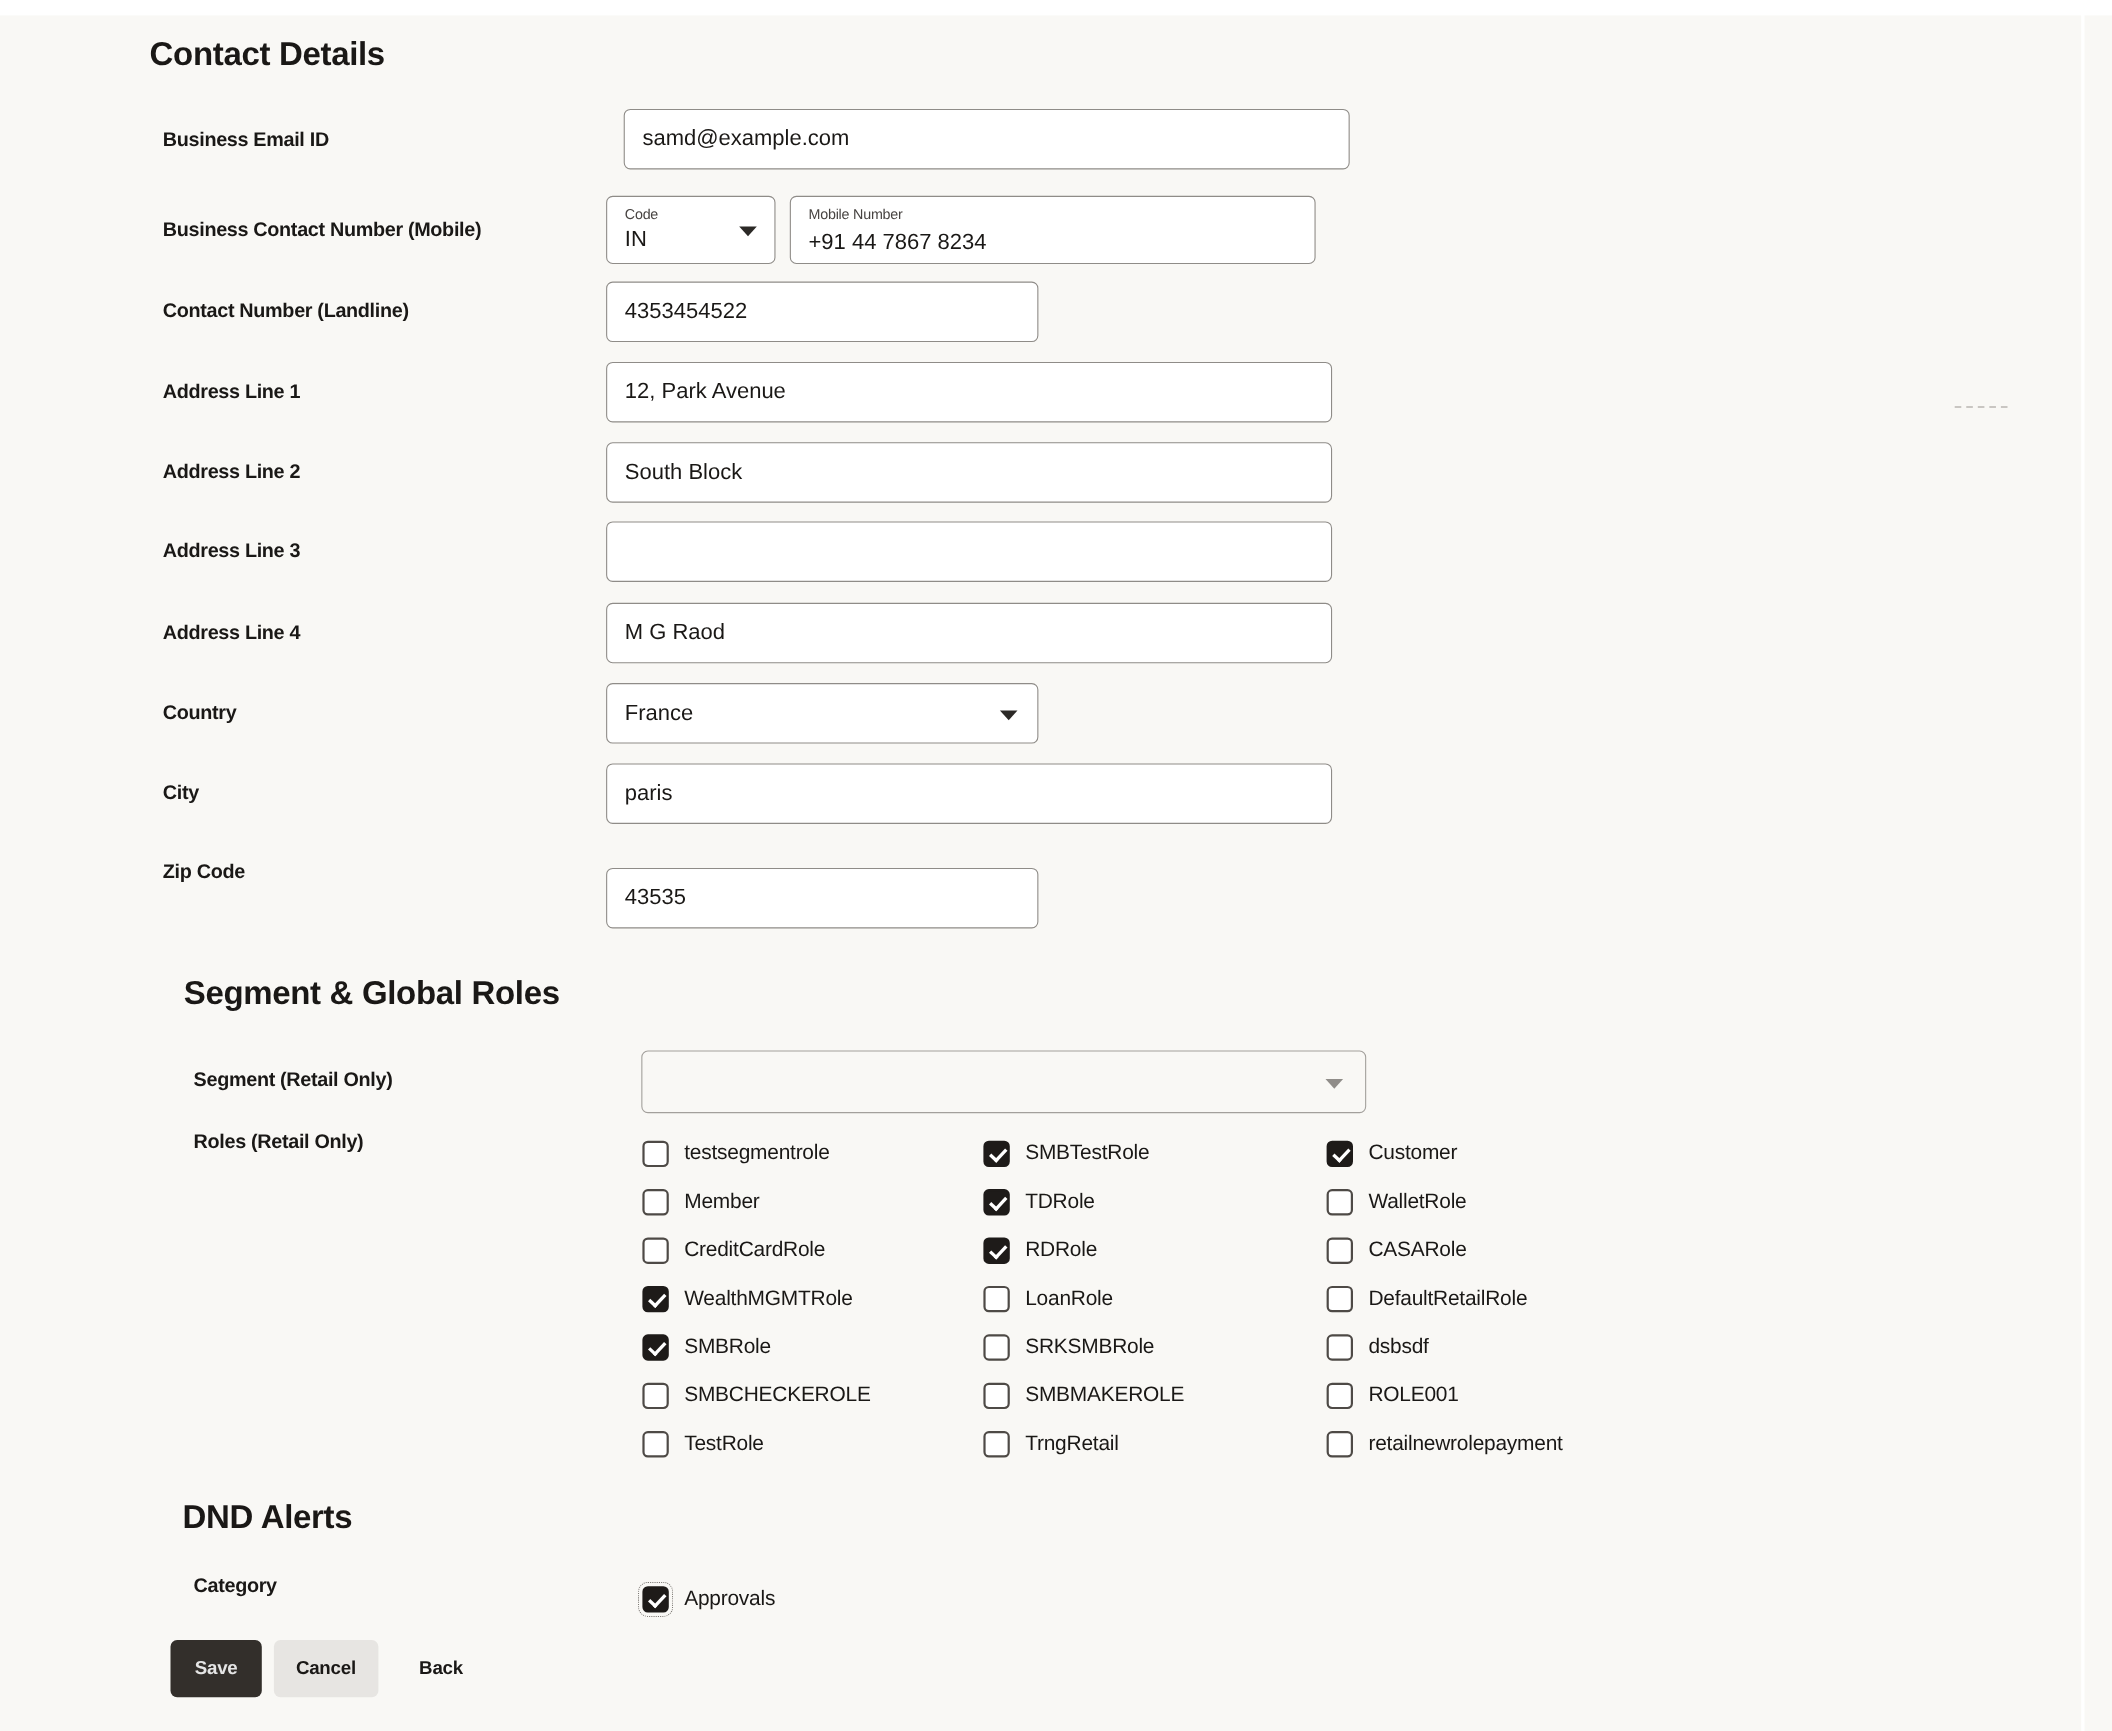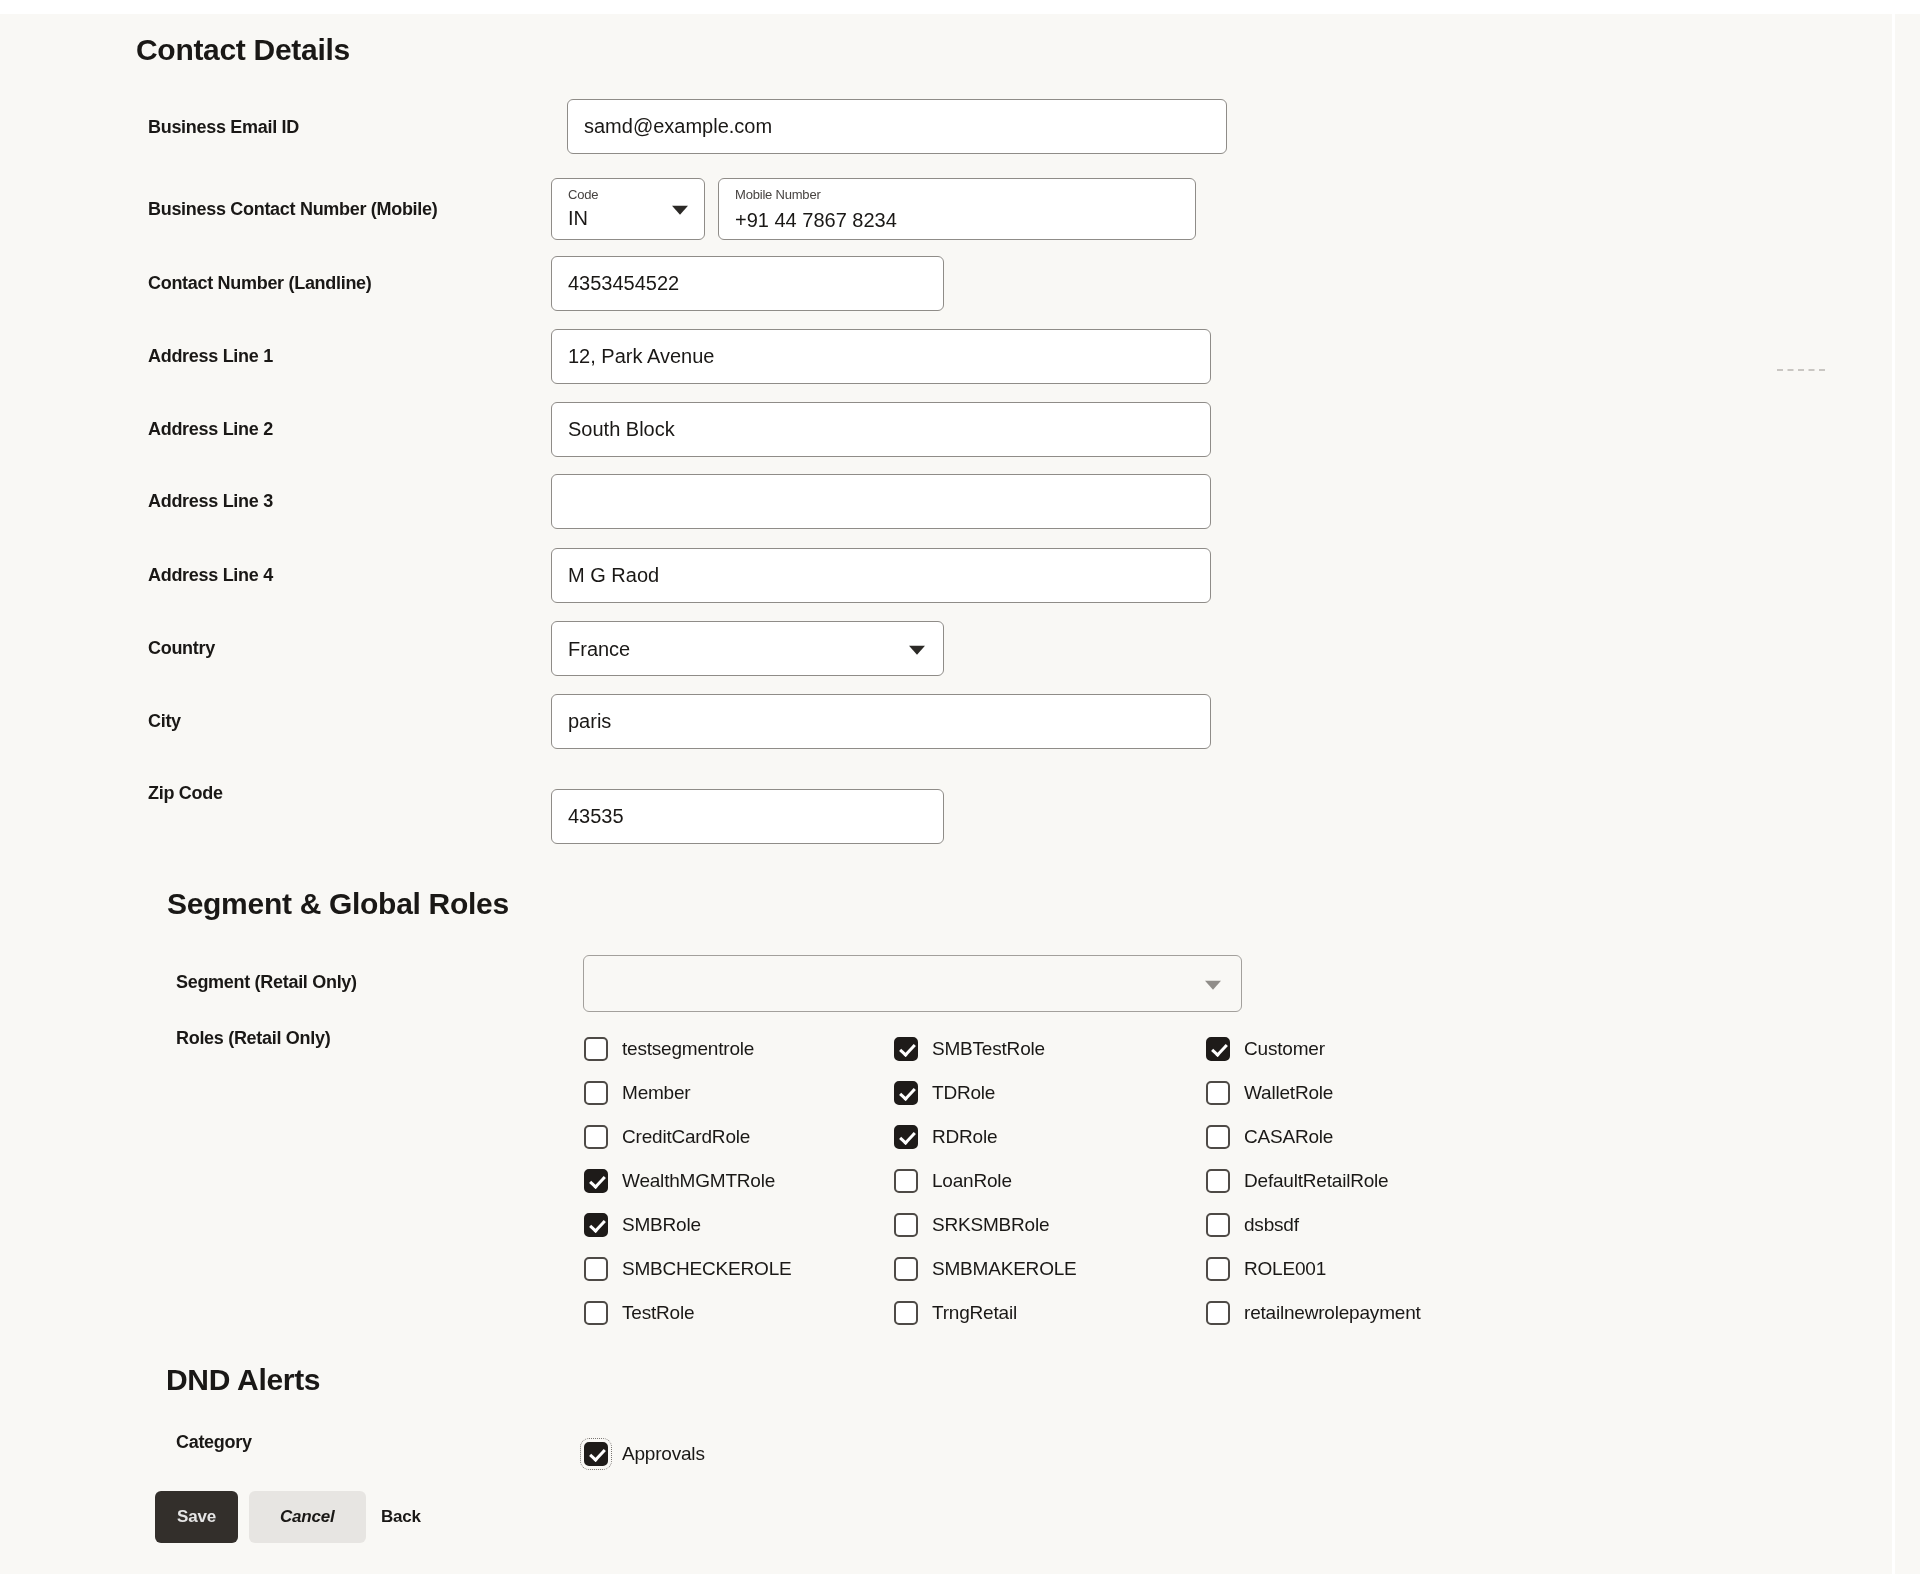--- a/index.html
+++ b/index.html
@@ -45,21 +45,21 @@
   .cb{position:relative;width:24px;height:24px;border:2px solid var(--cb-border);border-radius:5px;background:#fff;flex:0 0 auto;}
   .cb[data-checked="true"]{background:var(--cb-fill);border-color:var(--cb-fill);}
   .cb[data-checked="true"]::after{content:"";position:absolute;left:7px;top:2px;width:6px;height:12px;
       border-right:3px solid #fff;border-bottom:3px solid #fff;transform:rotate(43deg);}
   .cb.focused{outline:1px dotted #7a7672;outline-offset:3px;}
   .cb-label{font-size:19px;letter-spacing:-0.2px;color:var(--ink);white-space:nowrap;}
 
   .btn{position:absolute;height:52px;border:none;border-radius:6px;font-family:inherit;font-size:17px;font-weight:700;
        letter-spacing:-0.2px;cursor:pointer;}
   .btn.primary{background:var(--btn-dark);color:#e5e5e5;padding:0 22px;}
-  .btn.secondary{background:var(--btn-light);color:var(--ink);padding:0 31px;font-style:italic;}
+  .btn.secondary{background:var(--btn-light);color:var(--ink);padding:0 20px;}
   .btn.ghost{background:transparent;color:var(--ink);padding:0 4px;}
 </style>
 </head>
 <body>
 
 <div class="canvas">
   <div class="top-strip"></div>
   <div class="right-line"></div>
   <div class="dash-artifact"></div>
 

